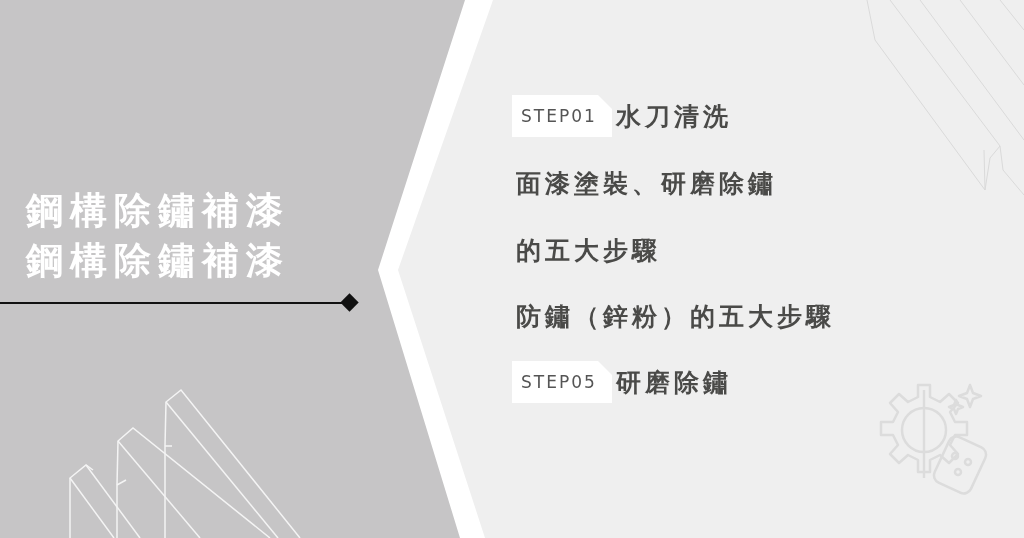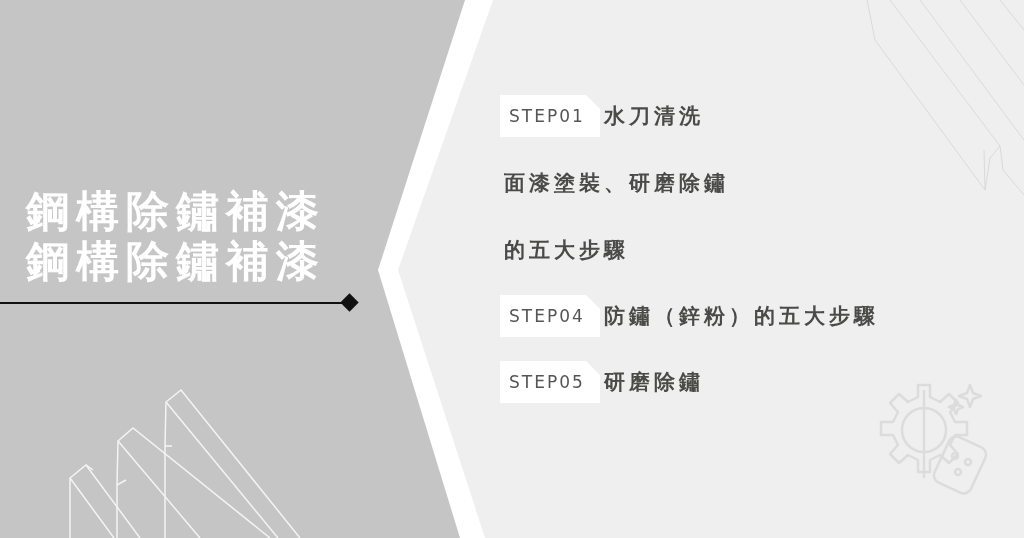--- a/index.html
+++ b/index.html
@@ -4,44 +4,44 @@
 <style>
   html, body { margin:0; padding:0; }
   body {
     width:1024px; height:538px; overflow:hidden; position:relative;
     background:#efefef;
     font-family:"DejaVu Sans", "Liberation Sans", sans-serif;
   }
   .bg-svg { position:absolute; left:0; top:0; width:1024px; height:538px; }
   .title {
     position:absolute; left:26px; top:186px;
-    color:#ffffff; font-weight:bold; font-size:43px; line-height:50px;
+    color:#ffffff; font-weight:bold; font-size:37px; line-height:50px;
     letter-spacing:7px;
   }
   .title div { white-space:nowrap; }
   .divider-line {
     position:absolute; left:0; top:302px; width:345px; height:2px; background:#111;
   }
   .divider-diamond {
     position:absolute; left:343px; top:296px; width:13px; height:13px;
     background:#111; transform:rotate(45deg);
   }
   .steps { position:absolute; left:500px; top:95px; }
   .step {
-    position:absolute; left:0; height:42px; display:flex; align-items:center; white-space:nowrap;
+    position:absolute; left:12px; height:42px; display:flex; align-items:center; white-space:nowrap;
   }
   .badge {
     width:100px; height:42px; background:#ffffff;
     clip-path:polygon(0 0, 86px 0, 100px 14px, 100px 100%, 0 100%);
     display:flex; align-items:center; justify-content:flex-start;
     padding-left:9px; box-sizing:border-box;
     color:#555555; font-size:17px; letter-spacing:2px;
   }
   .step-text {
-    margin-left:4px; color:#4a4a48; font-weight:bold; font-size:21px; letter-spacing:4px;
+    margin-left:4px; color:#4a4a48; font-weight:bold; font-size:25px; letter-spacing:4px;
   }
 </style>
 </head>
 <body>
 
 <svg class="bg-svg" viewBox="0 0 1024 538" xmlns="http://www.w3.org/2000/svg">
 
   <polygon points="0,0 493,0 398,270 485,538 0,538" fill="#ffffff"></polygon>
 
   <polygon points="0,0 465,0 378,270 460,538 0,538" fill="#c6c5c6"></polygon>
@@ -94,20 +94,19 @@
     <div class="badge">STEP01</div>
     <div class="step-text">水刀清洗</div>
   </div>
   <div class="step" style="top:67px">
     <div class="step-text">面漆塗裝、研磨除鏽</div>
   </div>
   <div class="step" style="top:134px">
     <div class="step-text">的五大步驟</div>
   </div>
   <div class="step" style="top:200px">
-    <div class="badge">STEP04</div>
     <div class="step-text">防鏽（鋅粉）的五大步驟</div>
   </div>
   <div class="step" style="top:266px">
     <div class="badge">STEP05</div>
     <div class="step-text">研磨除鏽</div>
   </div>
 </div>
 
 </body></html>

